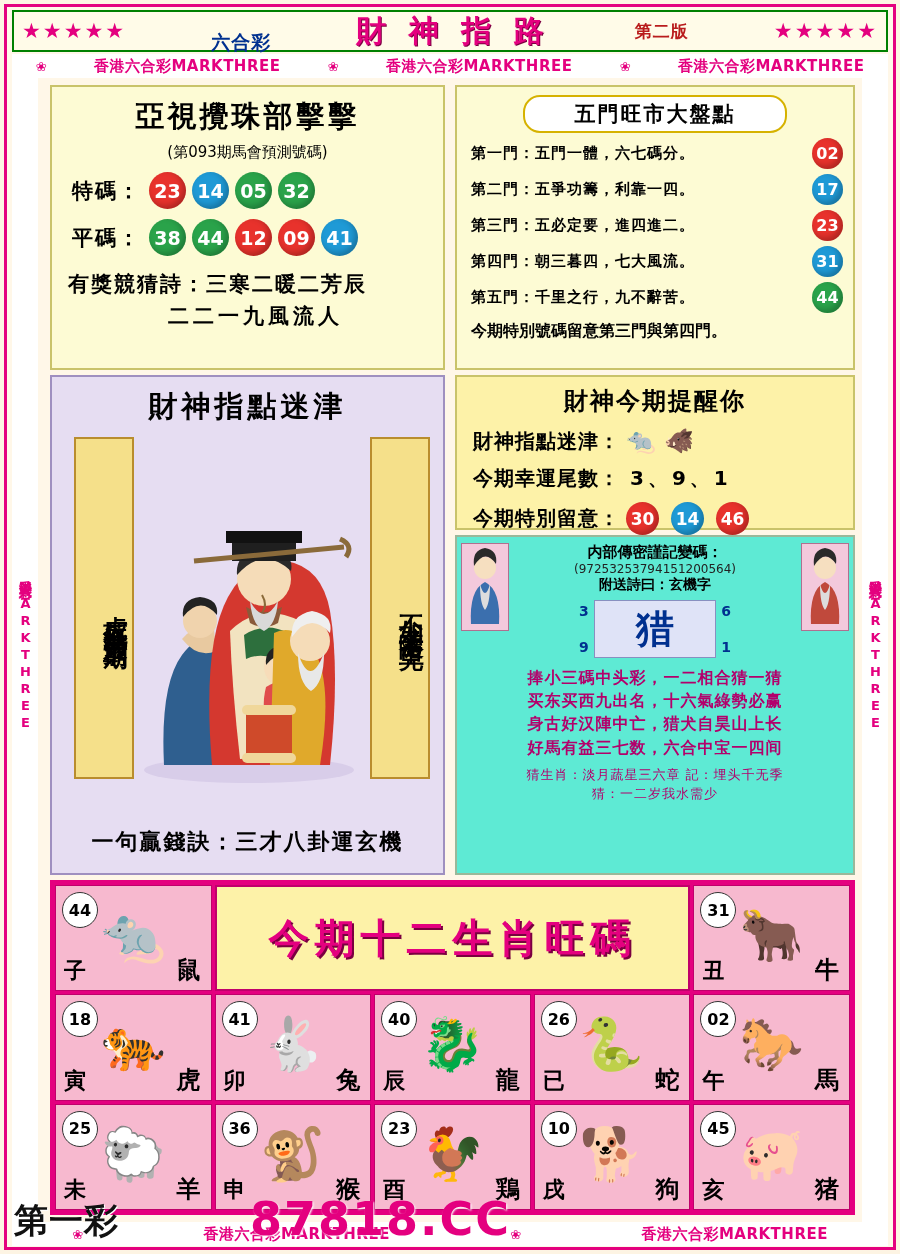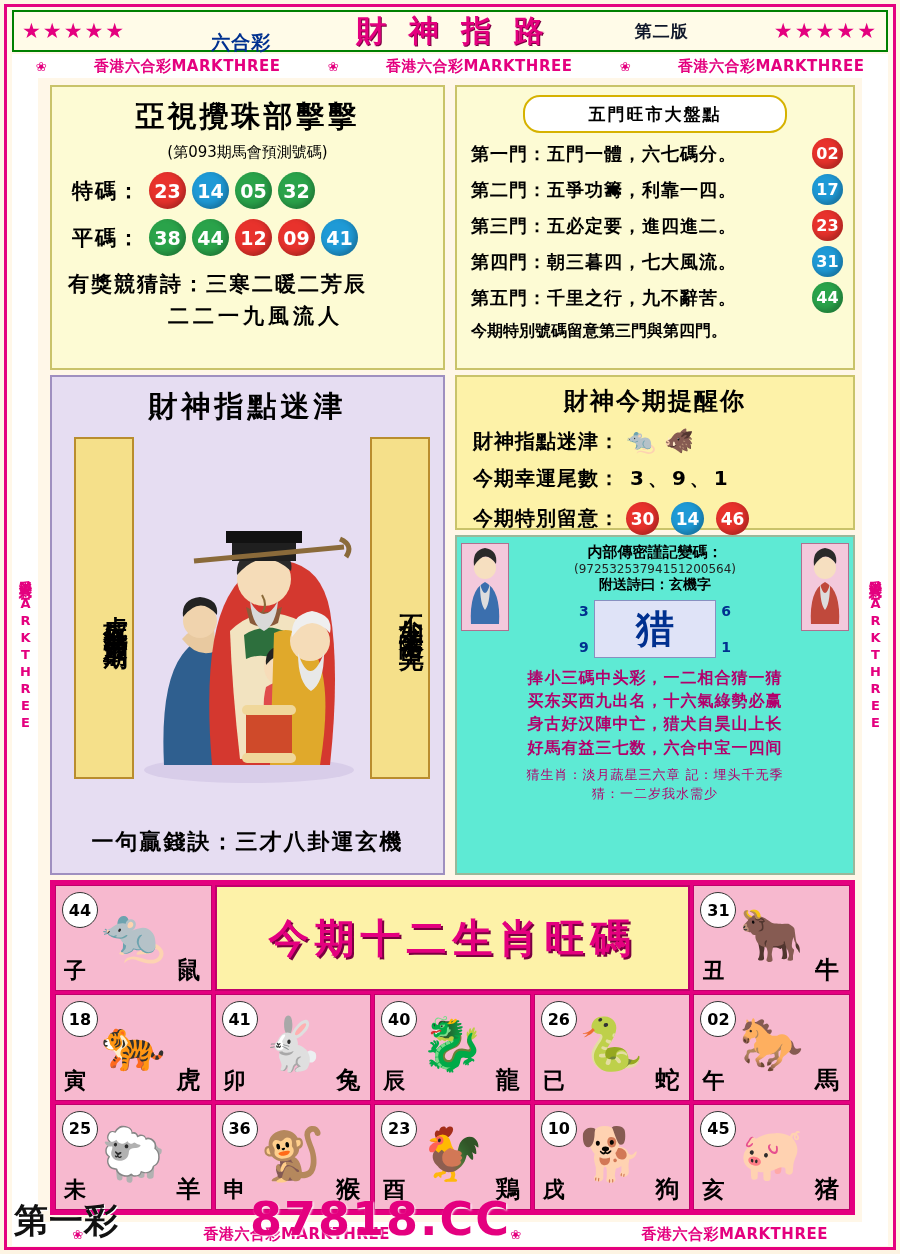--- a/index.html
+++ b/index.html
@@ -29,21 +29,21 @@
     background:#fffbe8;border:2px solid #008000;box-sizing:border-box;
     display:flex;align-items:center;justify-content:space-between;
     padding:0 8px;
   }
   .stars{color:#e4007f;font-size:21px;letter-spacing:2px;}
   .t-lotto{color:#00308f;font-size:19px;font-weight:bold;letter-spacing:1px;font-family:"DejaVu Sans",sans-serif;margin-top:24px;}
   .t-main{
     font-size:30px;font-weight:bold;color:#e4007f;letter-spacing:6px;
     text-shadow:1px 1px 0 #7a0040;font-family:"DejaVu Sans",sans-serif;
   }
-  .t-edition{color:#0f172a;font-size:17px;font-weight:bold;letter-spacing:1px;}
+  .t-edition{color:#b91c1c;font-size:17px;font-weight:bold;letter-spacing:1px;}
   
   .strip{
     position:absolute;left:12px;width:876px;height:24px;
     background:#fff;color:#e4007f;font-size:15px;font-weight:bold;
     display:flex;align-items:center;justify-content:space-around;
     letter-spacing:0.5px;overflow:hidden;white-space:nowrap;
   }
   .strip.top{top:54px;}
   .strip.bottom{top:1222px;}
   .strip span{font-family:"DejaVu Sans","Liberation Sans",sans-serif;}
@@ -88,24 +88,24 @@
   .poem .l2{display:block;text-align:center;margin-top:4px;letter-spacing:4px;}
   
   .p-tr{
     left:415px;top:5px;width:400px;height:285px;
     background:#fdfbd4;border:2px solid #c9c36a;
   }
   .p-tr .cap{
     margin:8px auto 0;width:260px;height:34px;border-radius:17px;
     background:#fff;border:2px solid #d6b200;
     display:flex;align-items:center;justify-content:center;
-    font-size:17px;font-weight:bold;color:#000;letter-spacing:2px;
+    font-size:21px;font-weight:bold;color:#000;letter-spacing:2px;
   }
   .gate{display:flex;align-items:center;margin:5px 0 0 14px;}
-  .gate .txt{font-size:18px;color:#000;letter-spacing:1px;flex:1;font-weight:bold;}
+  .gate .txt{font-size:15px;color:#000;letter-spacing:1px;flex:1;font-weight:bold;}
   .gate .ball{width:31px;height:31px;font-size:16px;margin-right:10px;}
   .p-tr .note{margin:8px 0 0 14px;font-size:16px;color:#000;font-weight:bold;}
   
   .p-ml{
     left:10px;top:295px;width:395px;height:500px;
     background:#e6ddf2;border:2px solid #9f8fc0;
   }
   .p-ml h2{
     margin:10px 0 0;text-align:center;font-size:29px;font-weight:bold;color:#000;letter-spacing:4px;
   }

